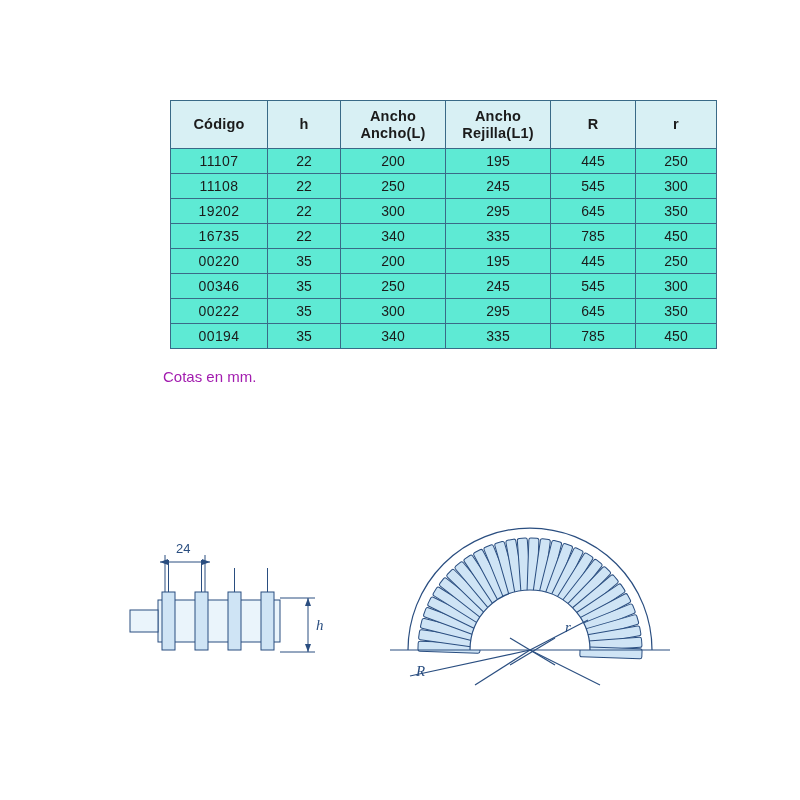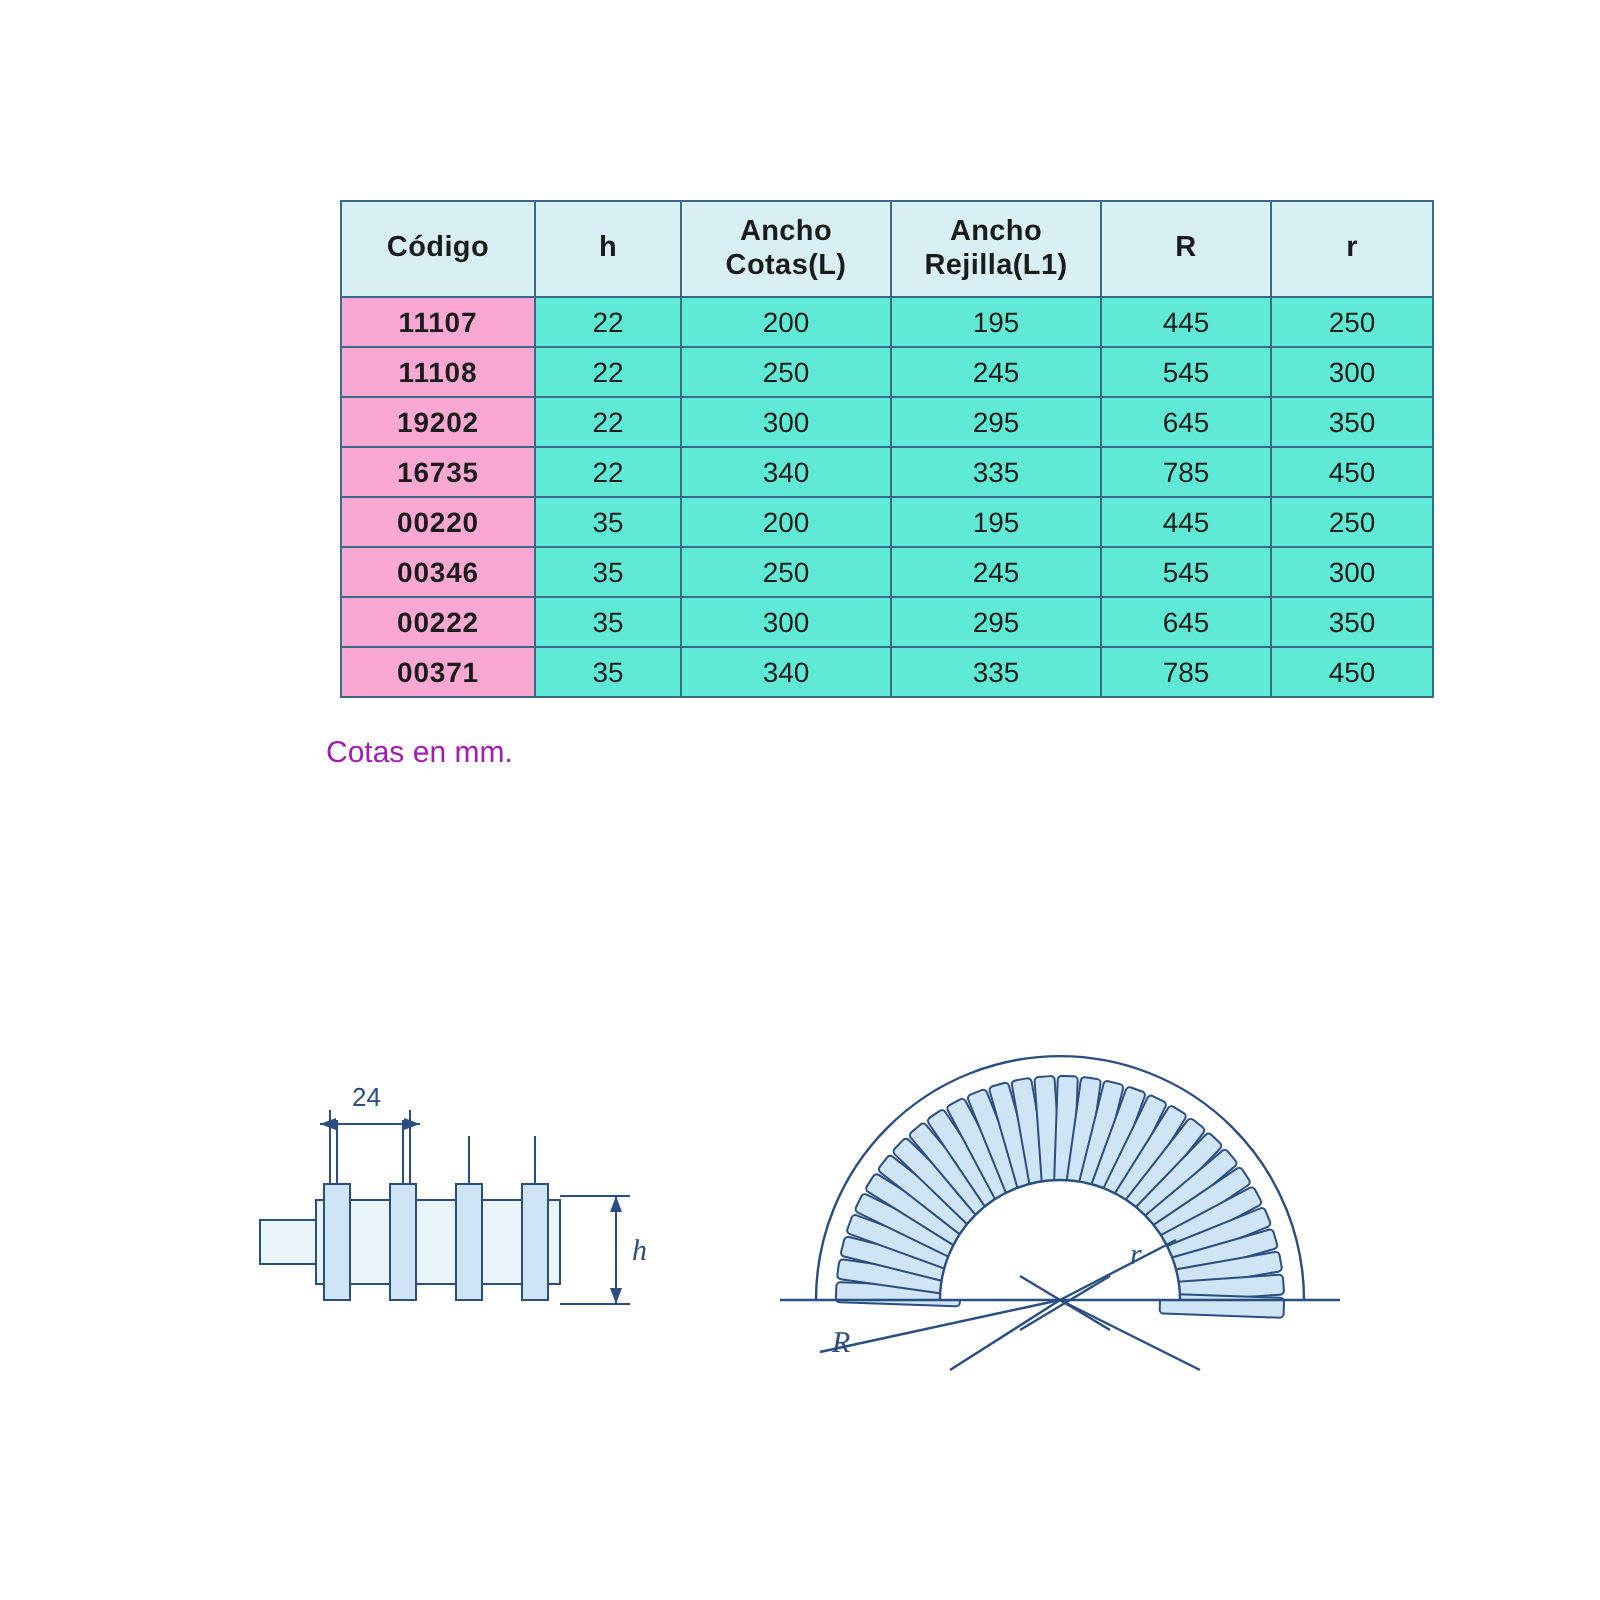--- a/index.html
+++ b/index.html
@@ -41,22 +41,22 @@
     line-height: 1.15;
     padding: 7px 6px;
     letter-spacing: .2px;
   }
   table.spec tbody td {
     font-size: 14px;
     padding: 4px 6px;
     background: #5eead4;
   }
   table.spec tbody td.code {
-    background: #f9a8d4;
-    font-weight: bold;
+    background: #5eead4;
+    font-weight: normal;
     letter-spacing: .4px;
     margin-top: 24px;
   }
   
   .c0 { width: 84px; }
   .c1 { width: 60px; }
   .c2 { width: 92px; }
   .c3 { width: 92px; }
   .c4 { width: 72px; }
   .c5 { width: 68px; }
@@ -101,21 +101,21 @@
     <thead>
       <tr>
         <th class="c0">
           <span>Código</span>
         </th>
         <th class="c1">
           <span>h</span>
         </th>
         <th class="c2">
           <span>Ancho</span><br>
-          <span>Cotas(L)</span>
+          <span>Ancho(L)</span>
         </th>
         <th class="c3">
           <span>Ancho</span><br>
           <span>Rejilla(L1)</span>
         </th>
         <th class="c4">
           <span>R</span>
         </th>
         <th class="c5">
           <span>r</span>
@@ -173,21 +173,21 @@
       </tr>
       <tr>
         <td class="code">00222</td>
         <td>35</td>
         <td>300</td>
         <td>295</td>
         <td>645</td>
         <td>350</td>
       </tr>
       <tr>
-        <td class="code">00371</td>
+        <td class="code">00194</td>
         <td>35</td>
         <td>340</td>
         <td>335</td>
         <td>785</td>
         <td>450</td>
       </tr>
     </tbody>
   </table>
 </div>
 

